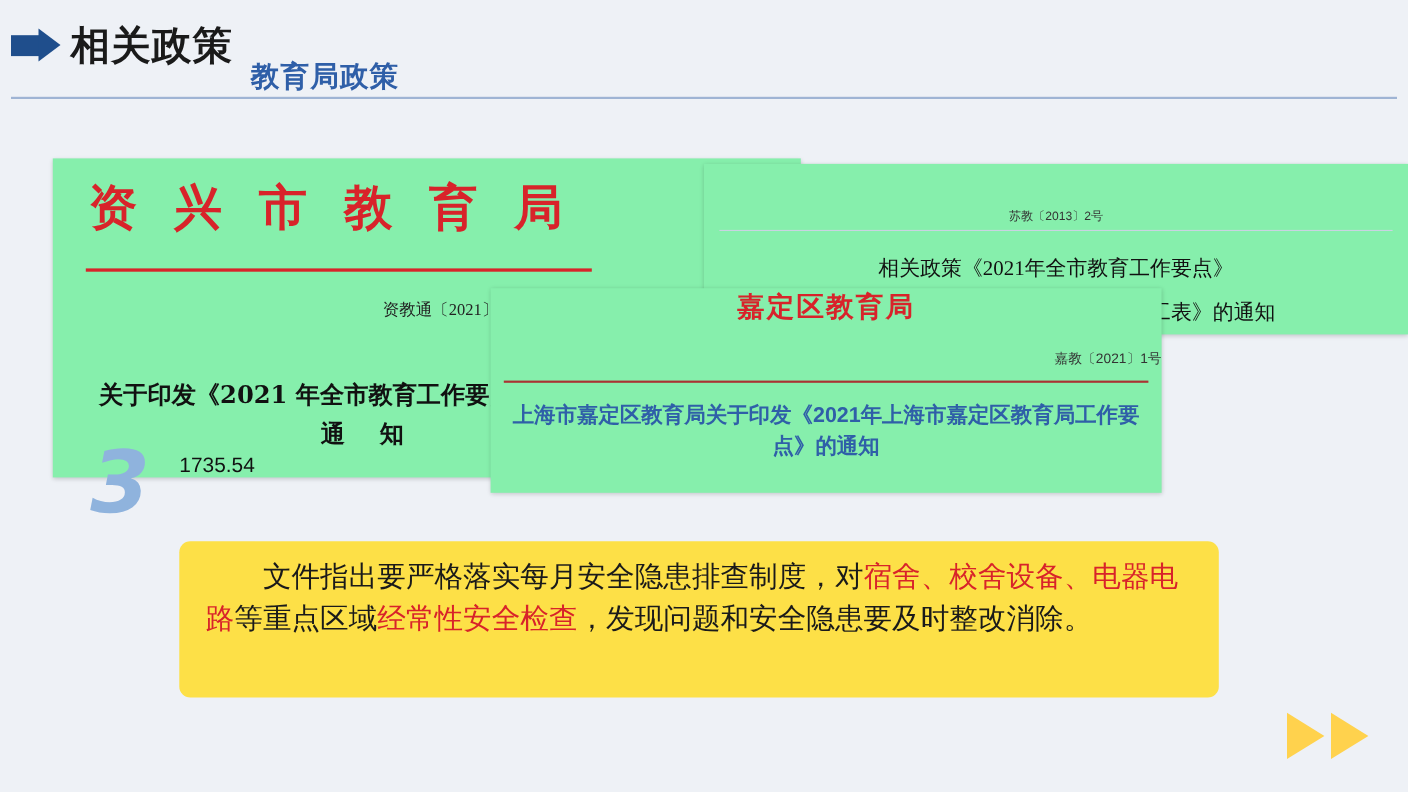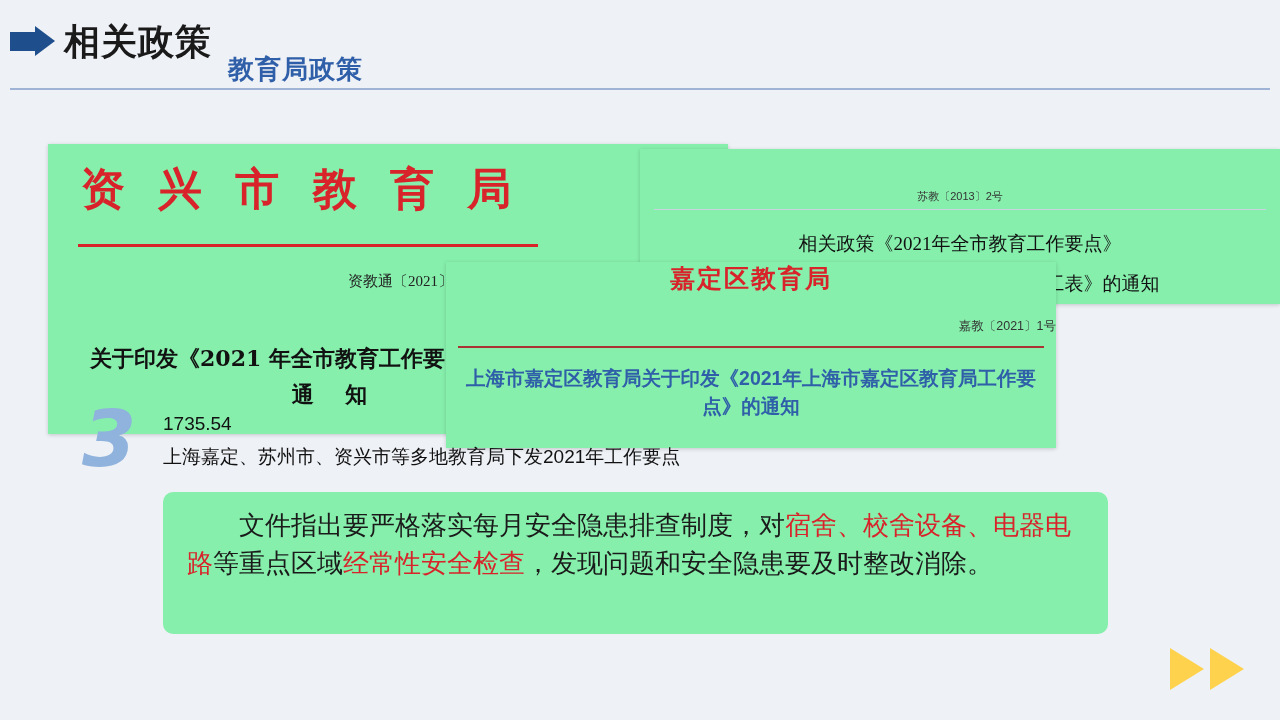--- a/index.html
+++ b/index.html
@@ -289,21 +289,21 @@
     white-space: nowrap;
   }
 
   
   .callout {
     position: absolute;
     left: 163px;
     top: 492px;
     width: 945px;
     height: 142px;
-    background: #86efac;
+    background: #fde047;
     border-radius: 10px;
     box-sizing: border-box;
     padding: 14px 24px 0 24px;
   }
   .callout p {
     margin: 0;
     font-family: "DejaVu Serif", "Liberation Serif", serif;
     font-size: 26px;
     line-height: 38px;
     color: #1a1a1a;
@@ -363,21 +363,20 @@
 
   <div class="doc doc-jd">
     <div class="redtitle">嘉定区教育局</div>
     <div class="docnum">嘉教〔2021〕1号</div>
     <div class="redline"></div>
     <div class="headline">上海市嘉定区教育局关于印发《2021年上海市嘉定区教育局工作要点》的通知</div>
   </div>
 
   <div class="big-number">3</div>
   <div class="cap-date">1735.54</div>
-  <div class="cap-text">上海嘉定、苏州市、资兴市等多地教育局下发2021年工作要点</div>
 
   <div class="callout">
     <p><span>文件指出要严格落实每月安全隐患排查制度，对</span><span class="red">宿舍、校舍设备、电器电路</span><span>等重点区域</span><span class="red">经常性安全检查</span><span>，发现问题和安全隐患要及时整改消除。</span></p>
   </div>
 
   <div class="nav-arrows">
     <div class="tri a"></div>
     <div class="tri b"></div>
   </div>
 

